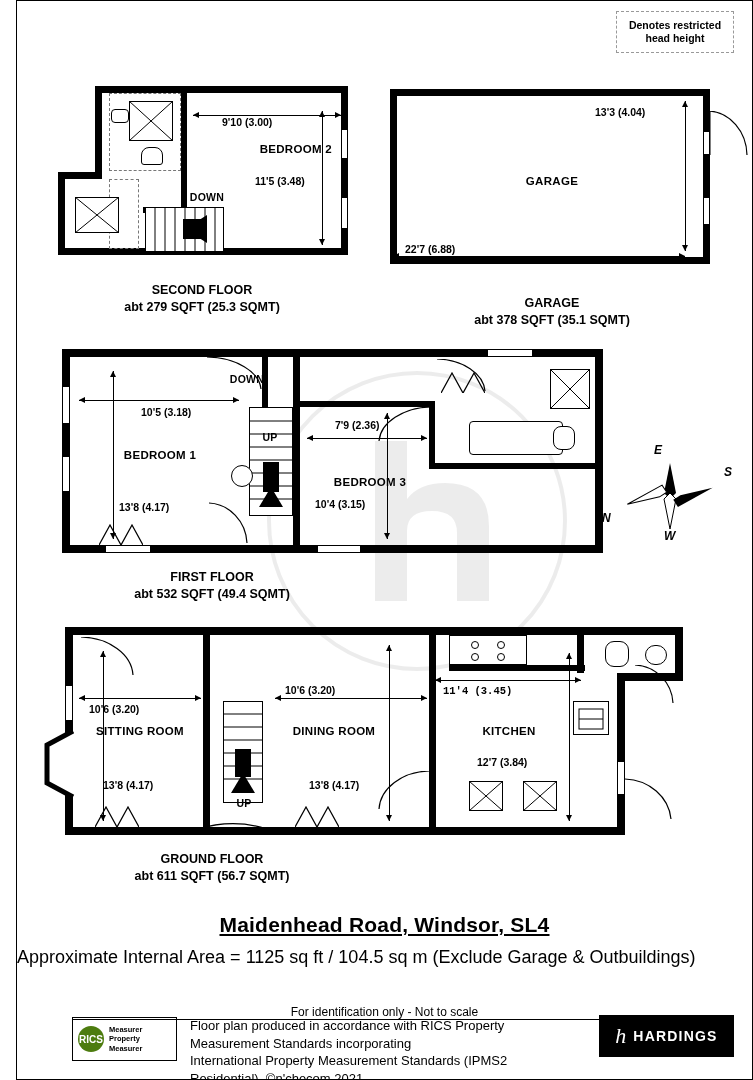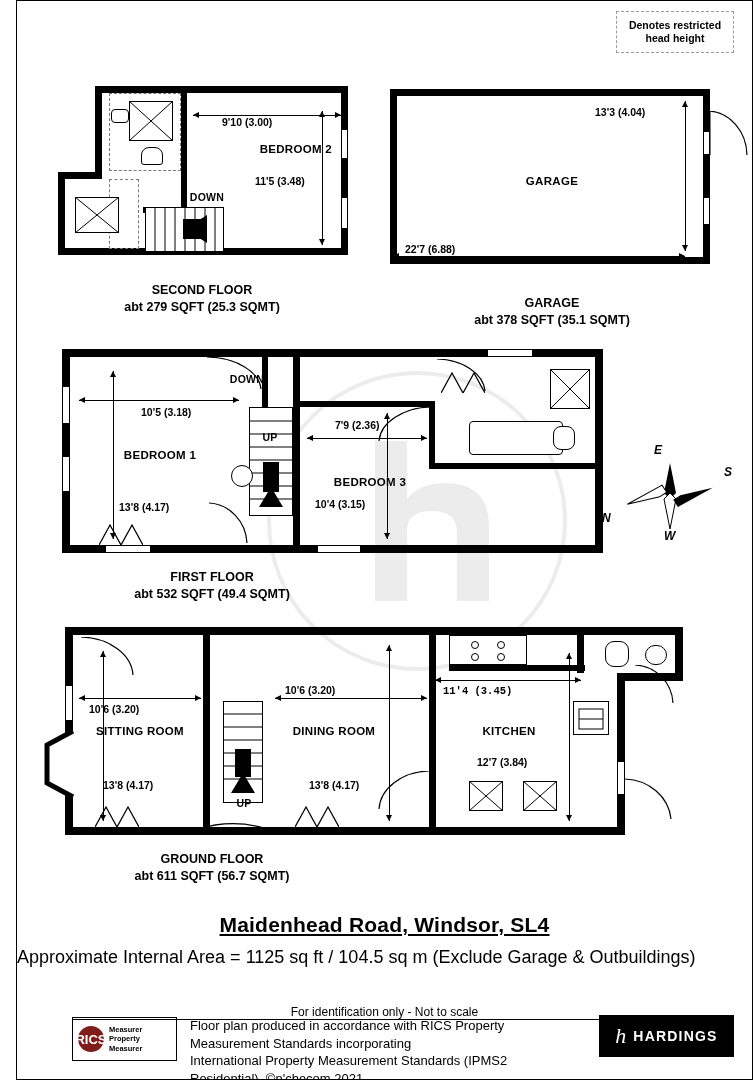--- a/index.html
+++ b/index.html
@@ -46,21 +46,21 @@
   .compass .cl{position:absolute;font-size:12px;font-weight:bold;font-style:italic;}
 
   
   .address{position:absolute;width:100%;text-align:center;font-size:21px;font-weight:bold;letter-spacing:.2px;}
   .areas{position:absolute;width:100%;font-size:18px;line-height:1.5;}
   .ident{position:absolute;width:100%;text-align:center;font-size:12px;}
 
   
   .footer{position:absolute;left:55px;right:18px;bottom:16px;height:46px;}
   .rics{position:absolute;left:0;top:0;width:105px;height:44px;border:1px solid #000;box-sizing:border-box;display:flex;align-items:center;}
-  .rics .circ{width:26px;height:26px;border-radius:50%;background:#7f1d1d;color:#fff;font-size:13px;font-weight:bold;
+  .rics .circ{width:26px;height:26px;border-radius:50%;background:#4d7c0f;color:#fff;font-size:10px;font-weight:bold;
               display:flex;align-items:center;justify-content:center;margin:0 5px;}
   .rics .rtxt{font-size:7.5px;font-weight:bold;line-height:1.25;}
   .disc{position:absolute;left:118px;top:0;width:355px;font-size:13px;line-height:1.35;}
   .brand{position:absolute;right:0;top:-2px;width:135px;height:42px;background:#000;color:#fff;display:flex;align-items:center;justify-content:center;gap:7px;}
   .brand .bh{font-family:"Liberation Serif", serif;font-size:22px;font-style:italic;}
   .brand .bn{font-size:14px;font-weight:bold;letter-spacing:1.2px;}
   .divline{position:absolute;left:55px;right:18px;height:1px;background:#000;}
 </style>
 </head>
 <body>

